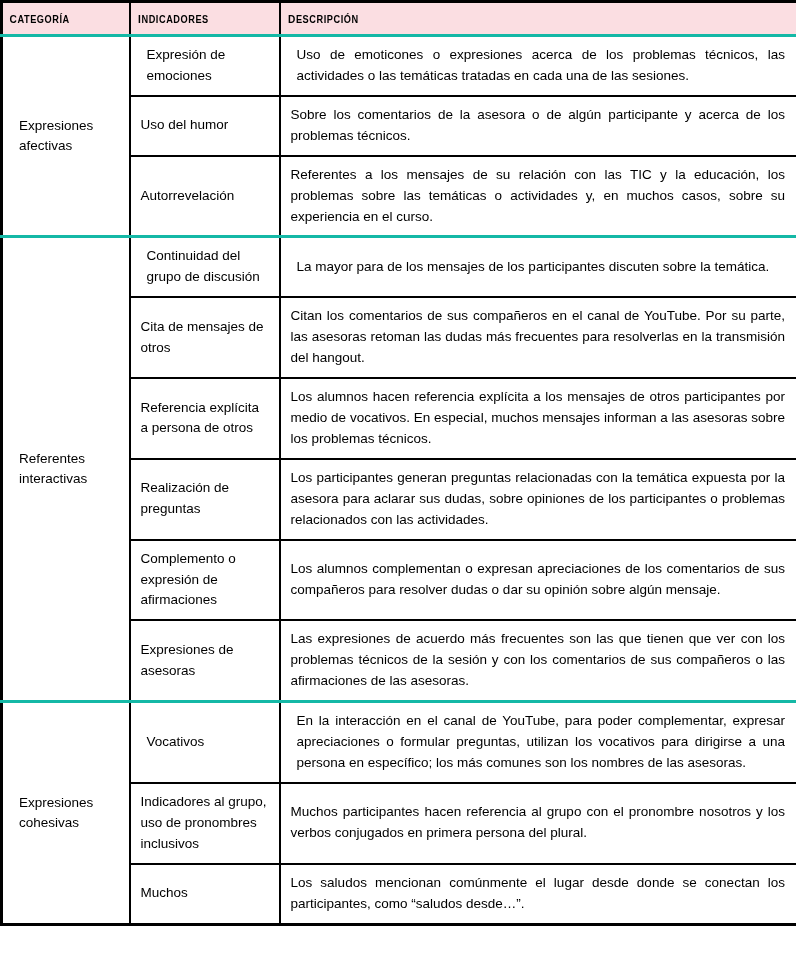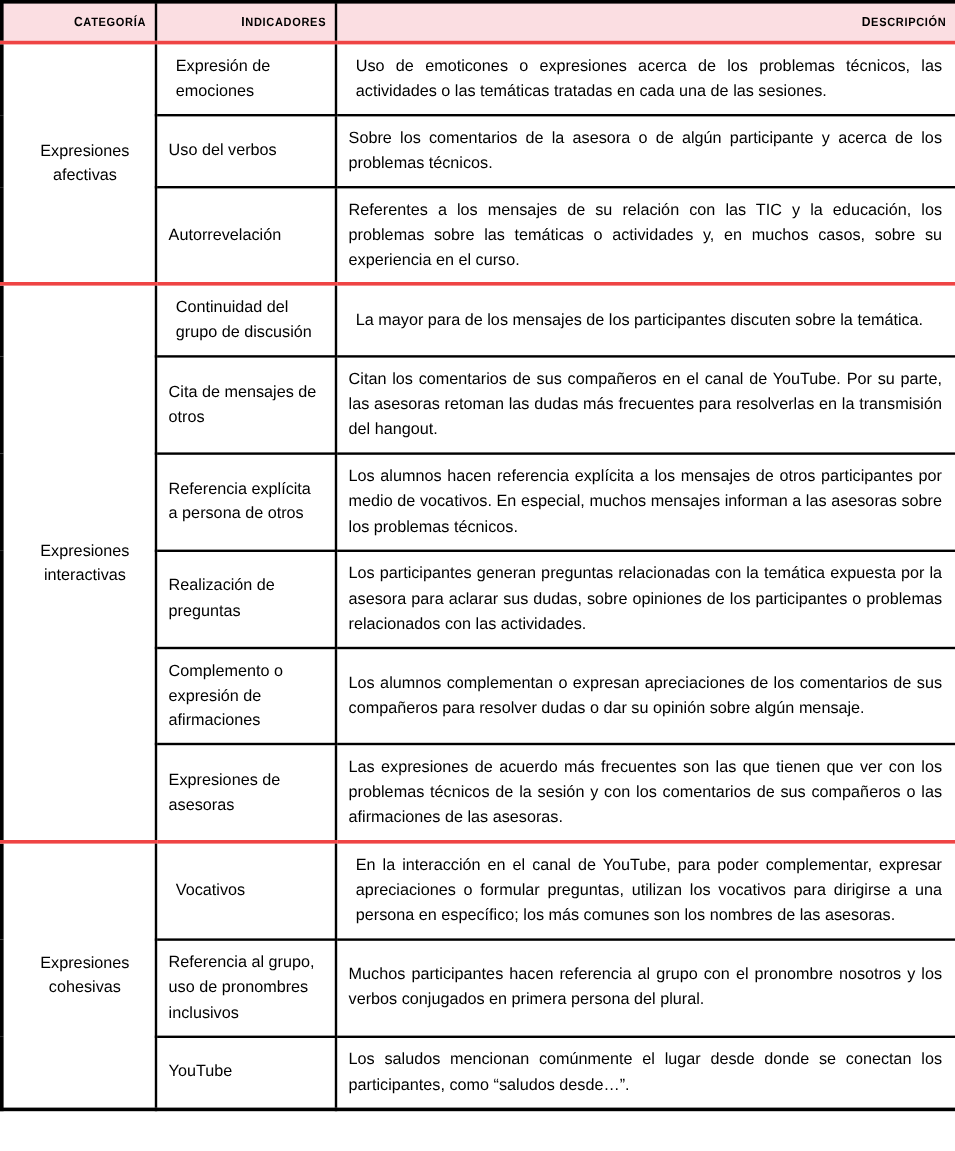--- a/index.html
+++ b/index.html
@@ -28,21 +28,21 @@
   }
   table.analysis-table col.col-categoria  { width: 128px; }
   table.analysis-table col.col-indicador  { width: 150px; }
   table.analysis-table col.col-descripcion{ width: 518px; }
 
   
   thead th {
     background: #fbdee2;
     border: 2px solid #000000;
     border-top: none;
-    text-align: right;
+    text-align: left;
     vertical-align: middle;
     padding: 6px 4px 7px 4px;
     height: 30px;
     box-sizing: border-box;
   }
   .hdr-text {
     display: inline-block;
     font-family: "Liberation Sans", sans-serif;
     font-weight: 700;
     font-size: 14px;
@@ -57,37 +57,36 @@
 
   
   tbody td {
     border: 2px solid #000000;
     vertical-align: middle;
     box-sizing: border-box;
     font-size: 13.5px;
     line-height: 1.55;
   }
   td.cat-cell {
-    text-align: center;
     padding: 4px 6px;
     font-size: 13.5px;
     line-height: 1.5;
   }
   td.ind-cell {
     text-align: left;
     padding: 8px 9px 8px 10px;
   }
   td.desc-cell {
     text-align: justify;
     text-justify: inter-word;
     padding: 8px 11px 8px 10px;
     hyphens: auto;
   }
   
-  tr.section-start > td { border-top: 3px solid #ef4444; padding-left: 16px; }
+  tr.section-start > td { border-top: 3px solid #14b8a6; padding-left: 16px; }
   tbody tr:last-child > td { border-bottom: none; }
   td.cat-cell { border-left: none; }
   td.desc-cell { border-right: none; margin-left: 24px; }
 </style>
 </head>
 <body>
 
 <div id="table-wrap">
   <table class="analysis-table">
     <colgroup>
@@ -108,29 +107,29 @@
         </th>
       </tr>
     </thead>
     <tbody id="table-body">
         <tr class="section-start">
           <td class="cat-cell" rowspan="3">Expresiones afectivas</td>
           <td class="ind-cell">Expresión de emociones</td>
           <td class="desc-cell">Uso de emoticones o expresiones acerca de los problemas técnicos, las actividades o las temáticas tratadas en cada una de las sesiones.</td>
         </tr>
         <tr>
-          <td class="ind-cell">Uso del verbos</td>
+          <td class="ind-cell">Uso del humor</td>
           <td class="desc-cell">Sobre los comentarios de la asesora o de algún participante y acerca de los problemas técnicos.</td>
         </tr>
         <tr>
           <td class="ind-cell">Autorrevelación</td>
           <td class="desc-cell">Referentes a los mensajes de su relación con las TIC y la educación, los problemas sobre las temáticas o actividades y, en muchos casos, sobre su experiencia en el curso.</td>
         </tr>
         <tr class="section-start">
-          <td class="cat-cell" rowspan="6">Expresiones interactivas</td>
+          <td class="cat-cell" rowspan="6">Referentes interactivas</td>
           <td class="ind-cell">Continuidad del grupo de discusión</td>
           <td class="desc-cell">La mayor para de los mensajes de los participantes discuten sobre la temática.</td>
         </tr>
         <tr>
           <td class="ind-cell">Cita de mensajes de otros</td>
           <td class="desc-cell">Citan los comentarios de sus compañeros en el canal de YouTube. Por su parte, las asesoras retoman las dudas más frecuentes para resolverlas en la transmisión del hangout.</td>
         </tr>
         <tr>
           <td class="ind-cell">Referencia explícita a persona de otros</td>
           <td class="desc-cell">Los alumnos hacen referencia explícita a los mensajes de otros participantes por medio de vocativos. En especial, muchos mensajes informan a las asesoras sobre los problemas técnicos.</td>
@@ -146,22 +145,22 @@
         <tr>
           <td class="ind-cell">Expresiones de asesoras</td>
           <td class="desc-cell">Las expresiones de acuerdo más frecuentes son las que tienen que ver con los problemas técnicos de la sesión y con los comentarios de sus compañeros o las afirmaciones de las asesoras.</td>
         </tr>
         <tr class="section-start">
           <td class="cat-cell" rowspan="3">Expresiones cohesivas</td>
           <td class="ind-cell">Vocativos</td>
           <td class="desc-cell">En la interacción en el canal de YouTube, para poder complementar, expresar apreciaciones o formular preguntas, utilizan los vocativos para dirigirse a una persona en específico; los más comunes son los nombres de las asesoras.</td>
         </tr>
         <tr>
-          <td class="ind-cell">Referencia al grupo, uso de pronombres inclusivos</td>
+          <td class="ind-cell">Indicadores al grupo, uso de pronombres inclusivos</td>
           <td class="desc-cell">Muchos participantes hacen referencia al grupo con el pronombre nosotros y los verbos conjugados en primera persona del plural.</td>
         </tr>
         <tr>
-          <td class="ind-cell">YouTube</td>
+          <td class="ind-cell">Muchos</td>
           <td class="desc-cell">Los saludos mencionan comúnmente el lugar desde donde se conectan los participantes, como “saludos desde…”.</td>
         </tr>
       </tbody>
   </table>
 </div>
 
 </body></html>

